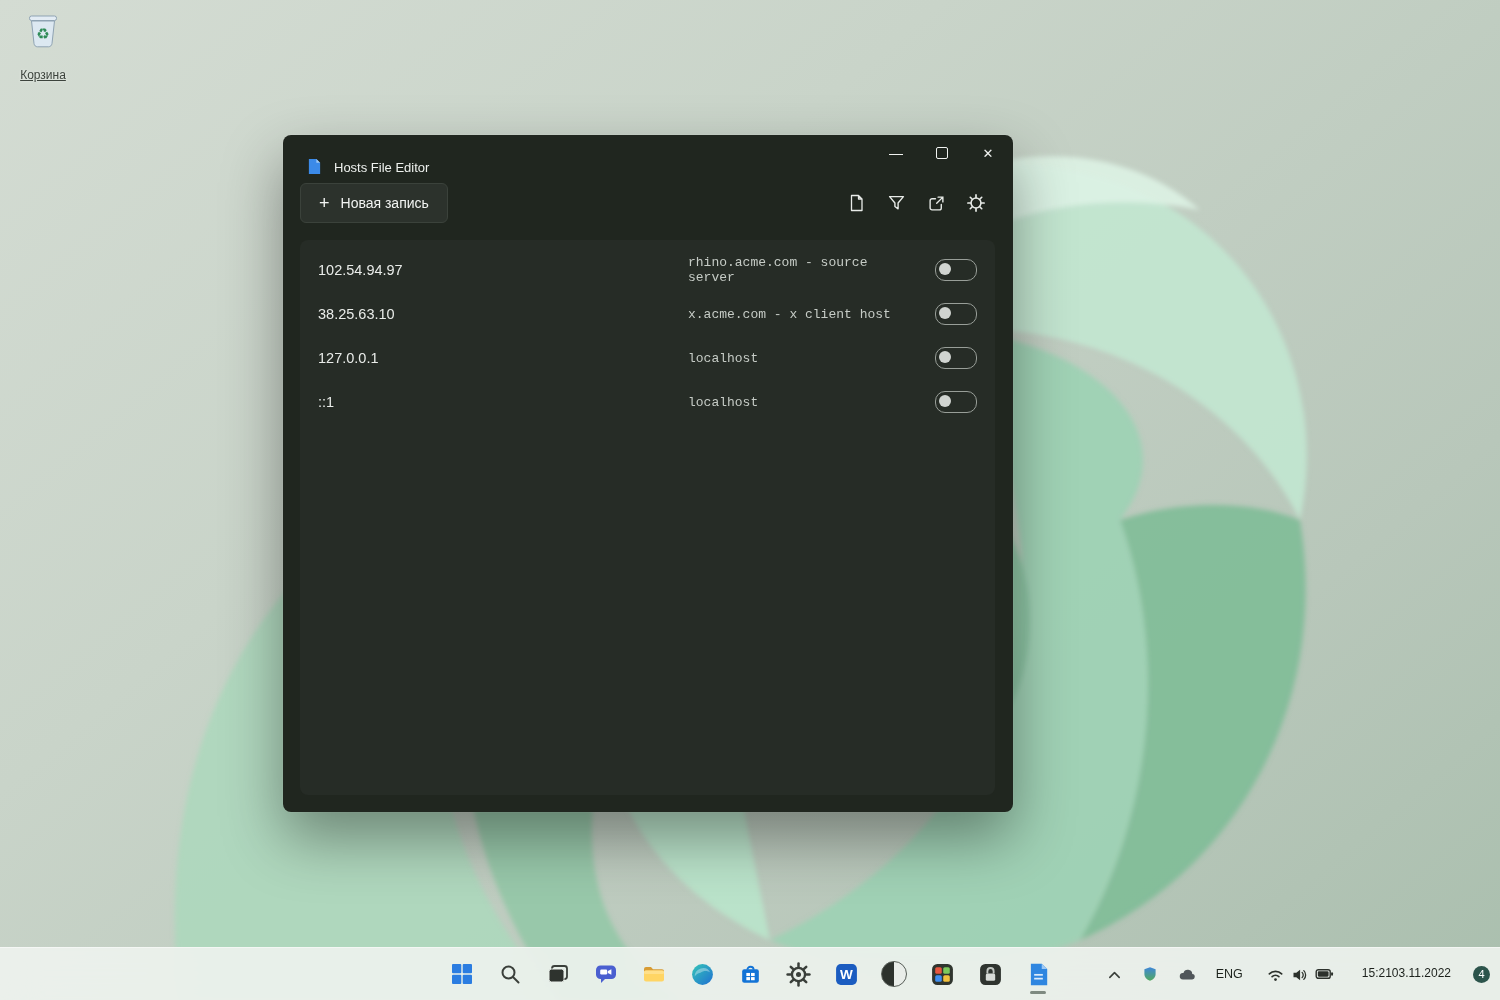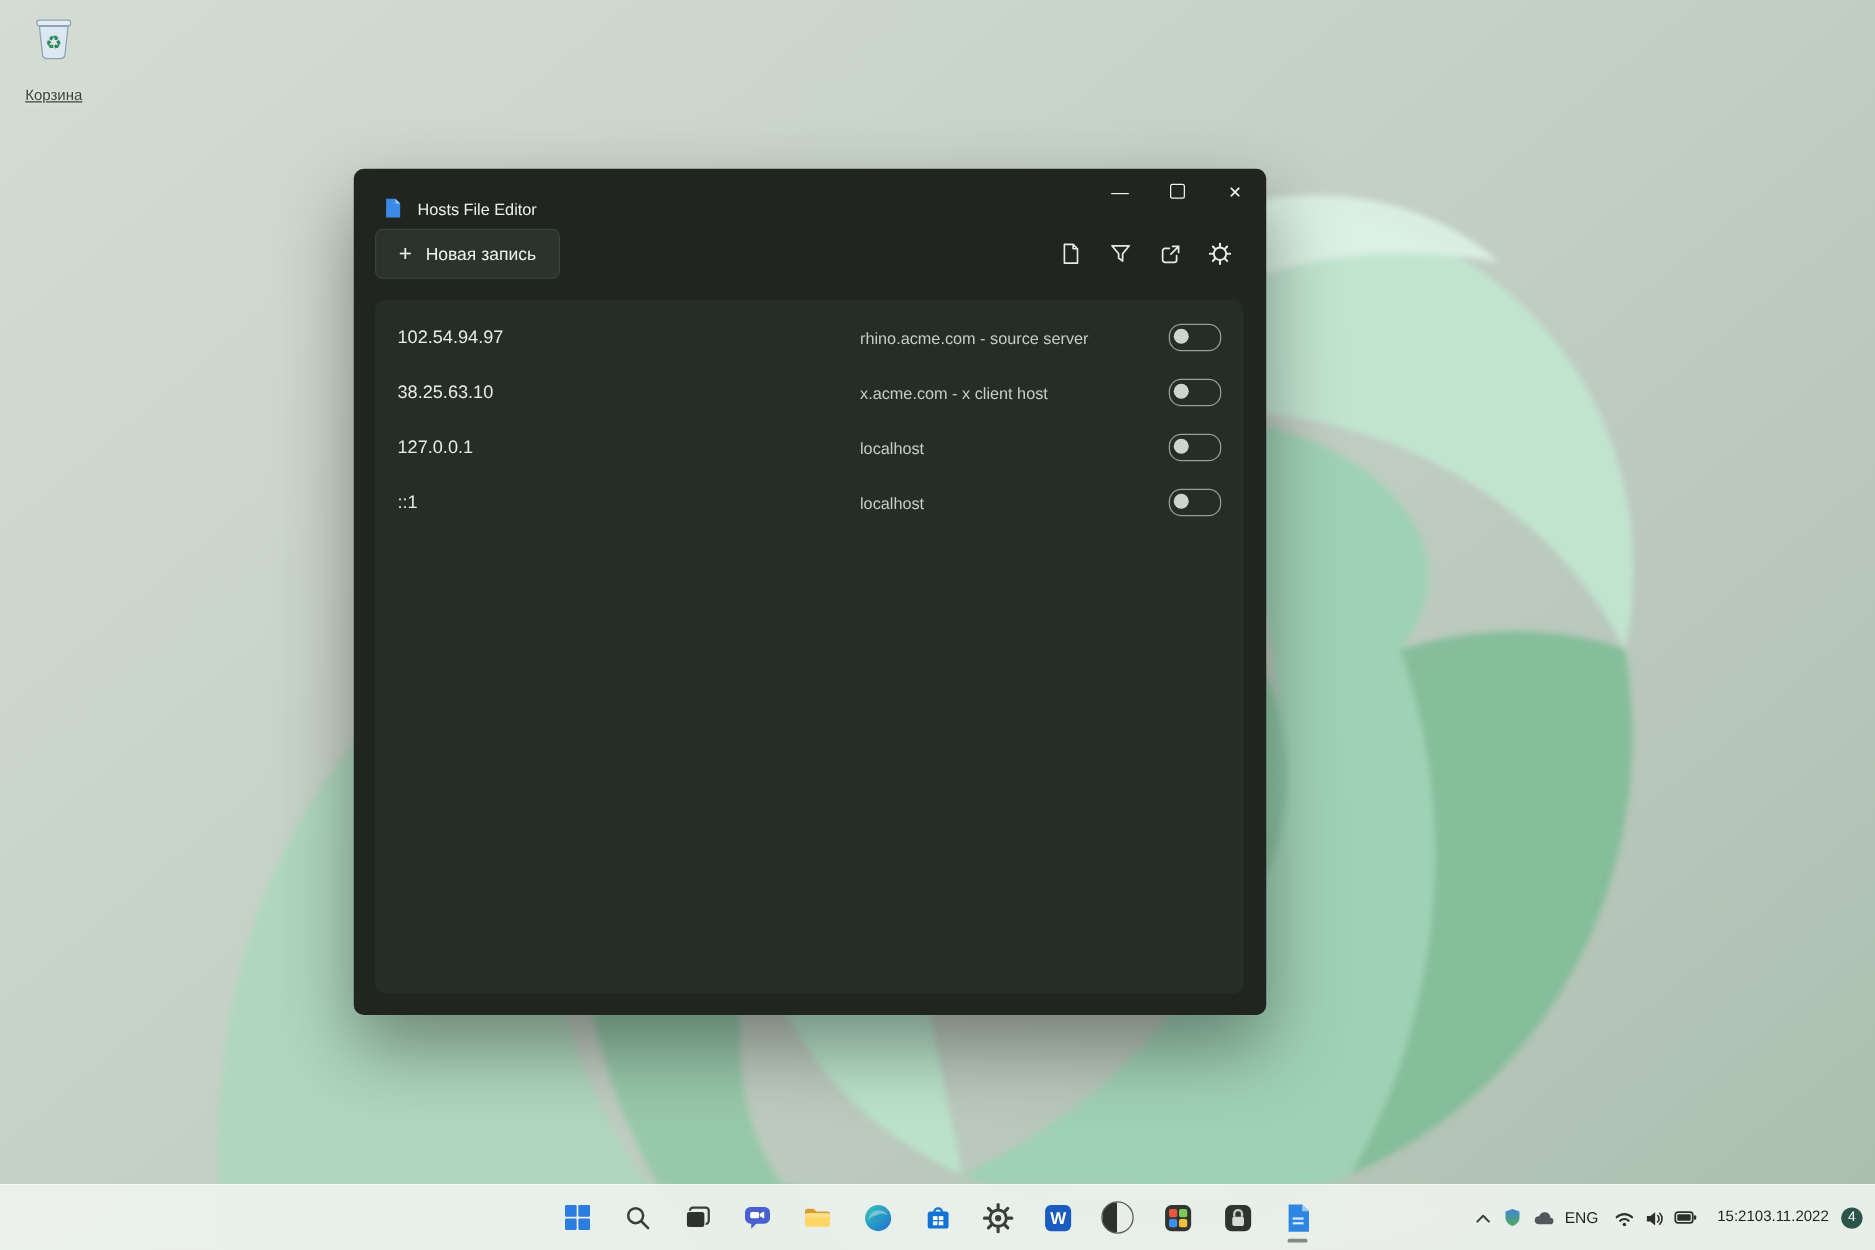--- a/index.html
+++ b/index.html
@@ -33,21 +33,21 @@
     color:#f2f4f2;font-size:14px;cursor:pointer;font-family:"Liberation Sans",sans-serif;}
   .new-entry .plus{font-size:18px;line-height:1;color:#f2f4f2;}
   .tool-icons{display:flex;gap:8px;}
   .tool-btn{width:32px;height:32px;border:none;background:transparent;border-radius:5px;
     display:flex;align-items:center;justify-content:center;cursor:pointer;}
 
   .list-panel{position:absolute;left:17px;right:18px;top:105px;height:555px;
     background:#262c26;border-radius:8px;padding-top:8px;box-sizing:border-box;}
   .row{display:flex;align-items:center;height:44px;padding:0 18px;gap:40px;}
   .row .ip{width:330px;font-size:14.5px;color:#e9ece9;}
-  .row .host{flex:1;font-size:13px;color:#c6ccc6;}
+  .row .host{flex:1;font-size:13px;color:#c6ccc6;font-family:Liberation Mono, monospace;}
   .toggle{width:40px;height:20px;border:1px solid #989e98;border-radius:10px;
     position:relative;background:transparent;margin-left:auto;cursor:pointer;}
   .knob{position:absolute;left:3px;top:3px;width:12px;height:12px;border-radius:50%;background:#d0d4d0;}
 
   
   .taskbar{position:absolute;left:0;right:0;bottom:0;height:52px;
     background:rgba(238,243,238,.9);backdrop-filter:blur(18px);
     border-top:1px solid rgba(255,255,255,.5);}
   .weather{position:absolute;left:10px;top:0;height:52px;display:flex;align-items:center;gap:9px;
     padding:0 8px;cursor:pointer;}
@@ -57,21 +57,21 @@
 
   .tb-center{position:absolute;left:50%;top:0;transform:translateX(-50%);height:52px;
     display:flex;align-items:center;gap:8px;}
   .tb-btn{width:40px;height:44px;border:none;background:transparent;border-radius:6px;
     display:flex;align-items:center;justify-content:center;position:relative;cursor:pointer;}
   .tb-btn.active::after{content:"";position:absolute;bottom:2px;left:50%;transform:translateX(-50%);
     width:16px;height:3px;border-radius:2px;background:#7f8a81;}
   .contrast-circle{width:24px;height:24px;border-radius:50%;border:1px solid #565c56;
     background:linear-gradient(90deg,#2d322d 50%,#e9ede9 50%);}
 
-  .tb-right{position:absolute;right:10px;top:0;height:52px;display:flex;align-items:center;gap:4px;}
+  .tb-right{position:absolute;right:10px;top:0;height:52px;display:flex;align-items:center;gap:16px;}
   .tray-btn{border:none;background:transparent;display:flex;align-items:center;justify-content:center;
     padding:2px;cursor:pointer;border-radius:4px;}
   .lang{font-size:12.5px;color:#1d231d;padding:0 2px;}
   .sys-group{display:flex;align-items:center;gap:7px;border:none;background:transparent;cursor:pointer;}
   .clock{display:flex;flex-direction:row;align-items:flex-end;line-height:1.3;cursor:pointer;}
   .clock span{font-size:12px;color:#1b201b;}
   .badge{width:17px;height:17px;border-radius:50%;background:#2c544b;color:#fff;
     font-size:11px;display:flex;align-items:center;justify-content:center;cursor:pointer;}
 </style>
 </head>

